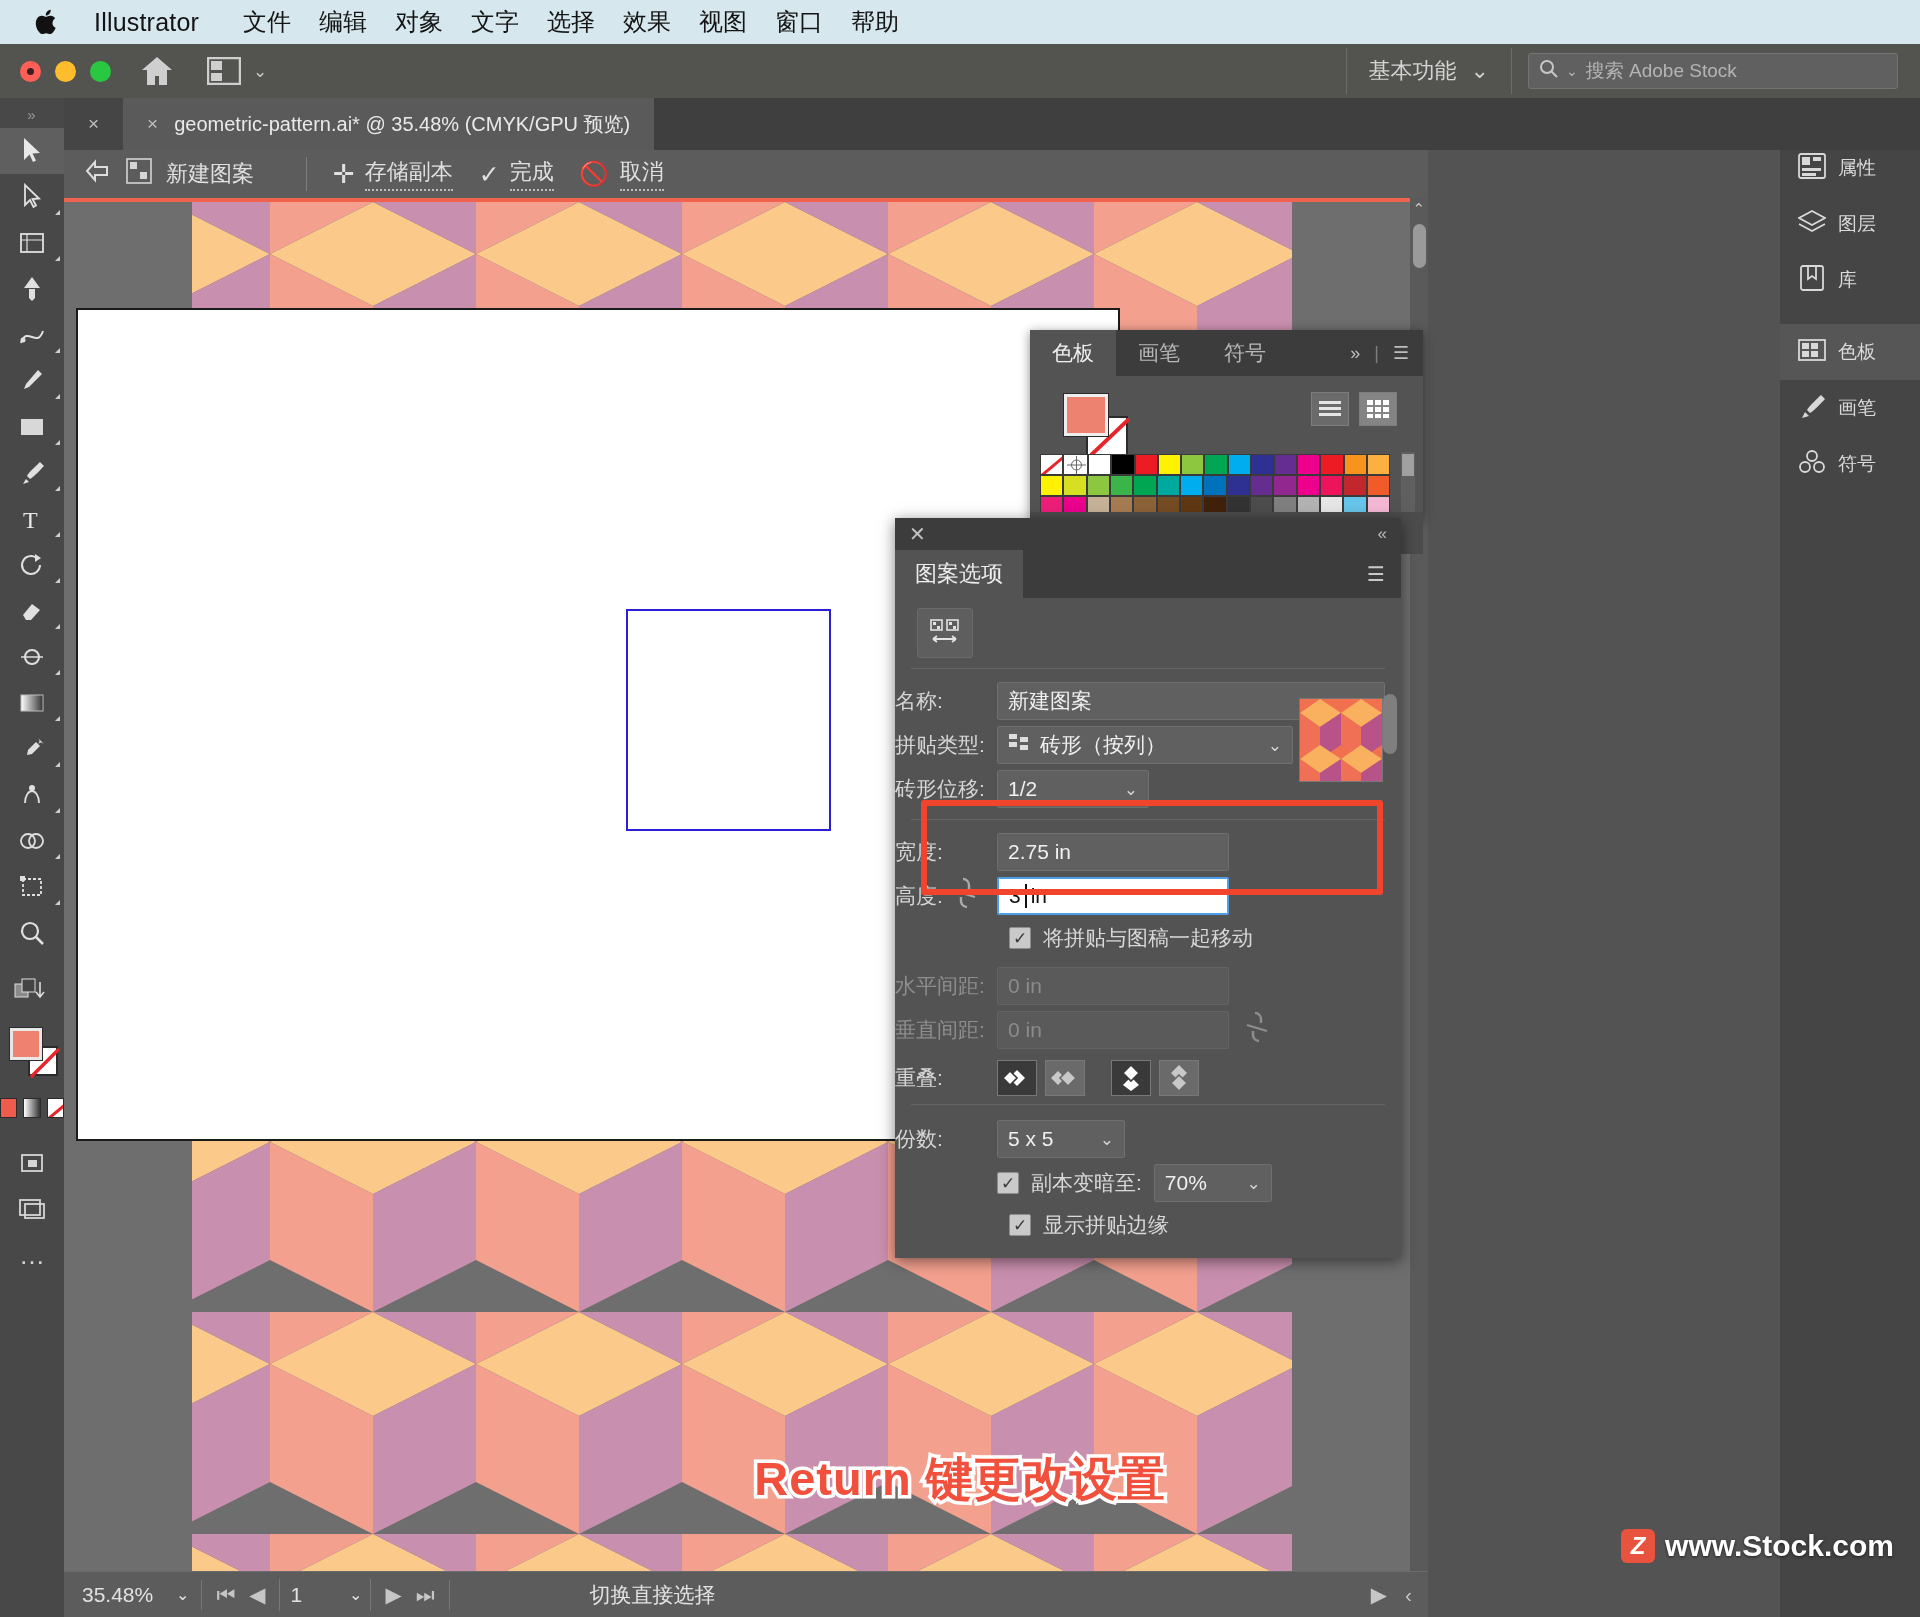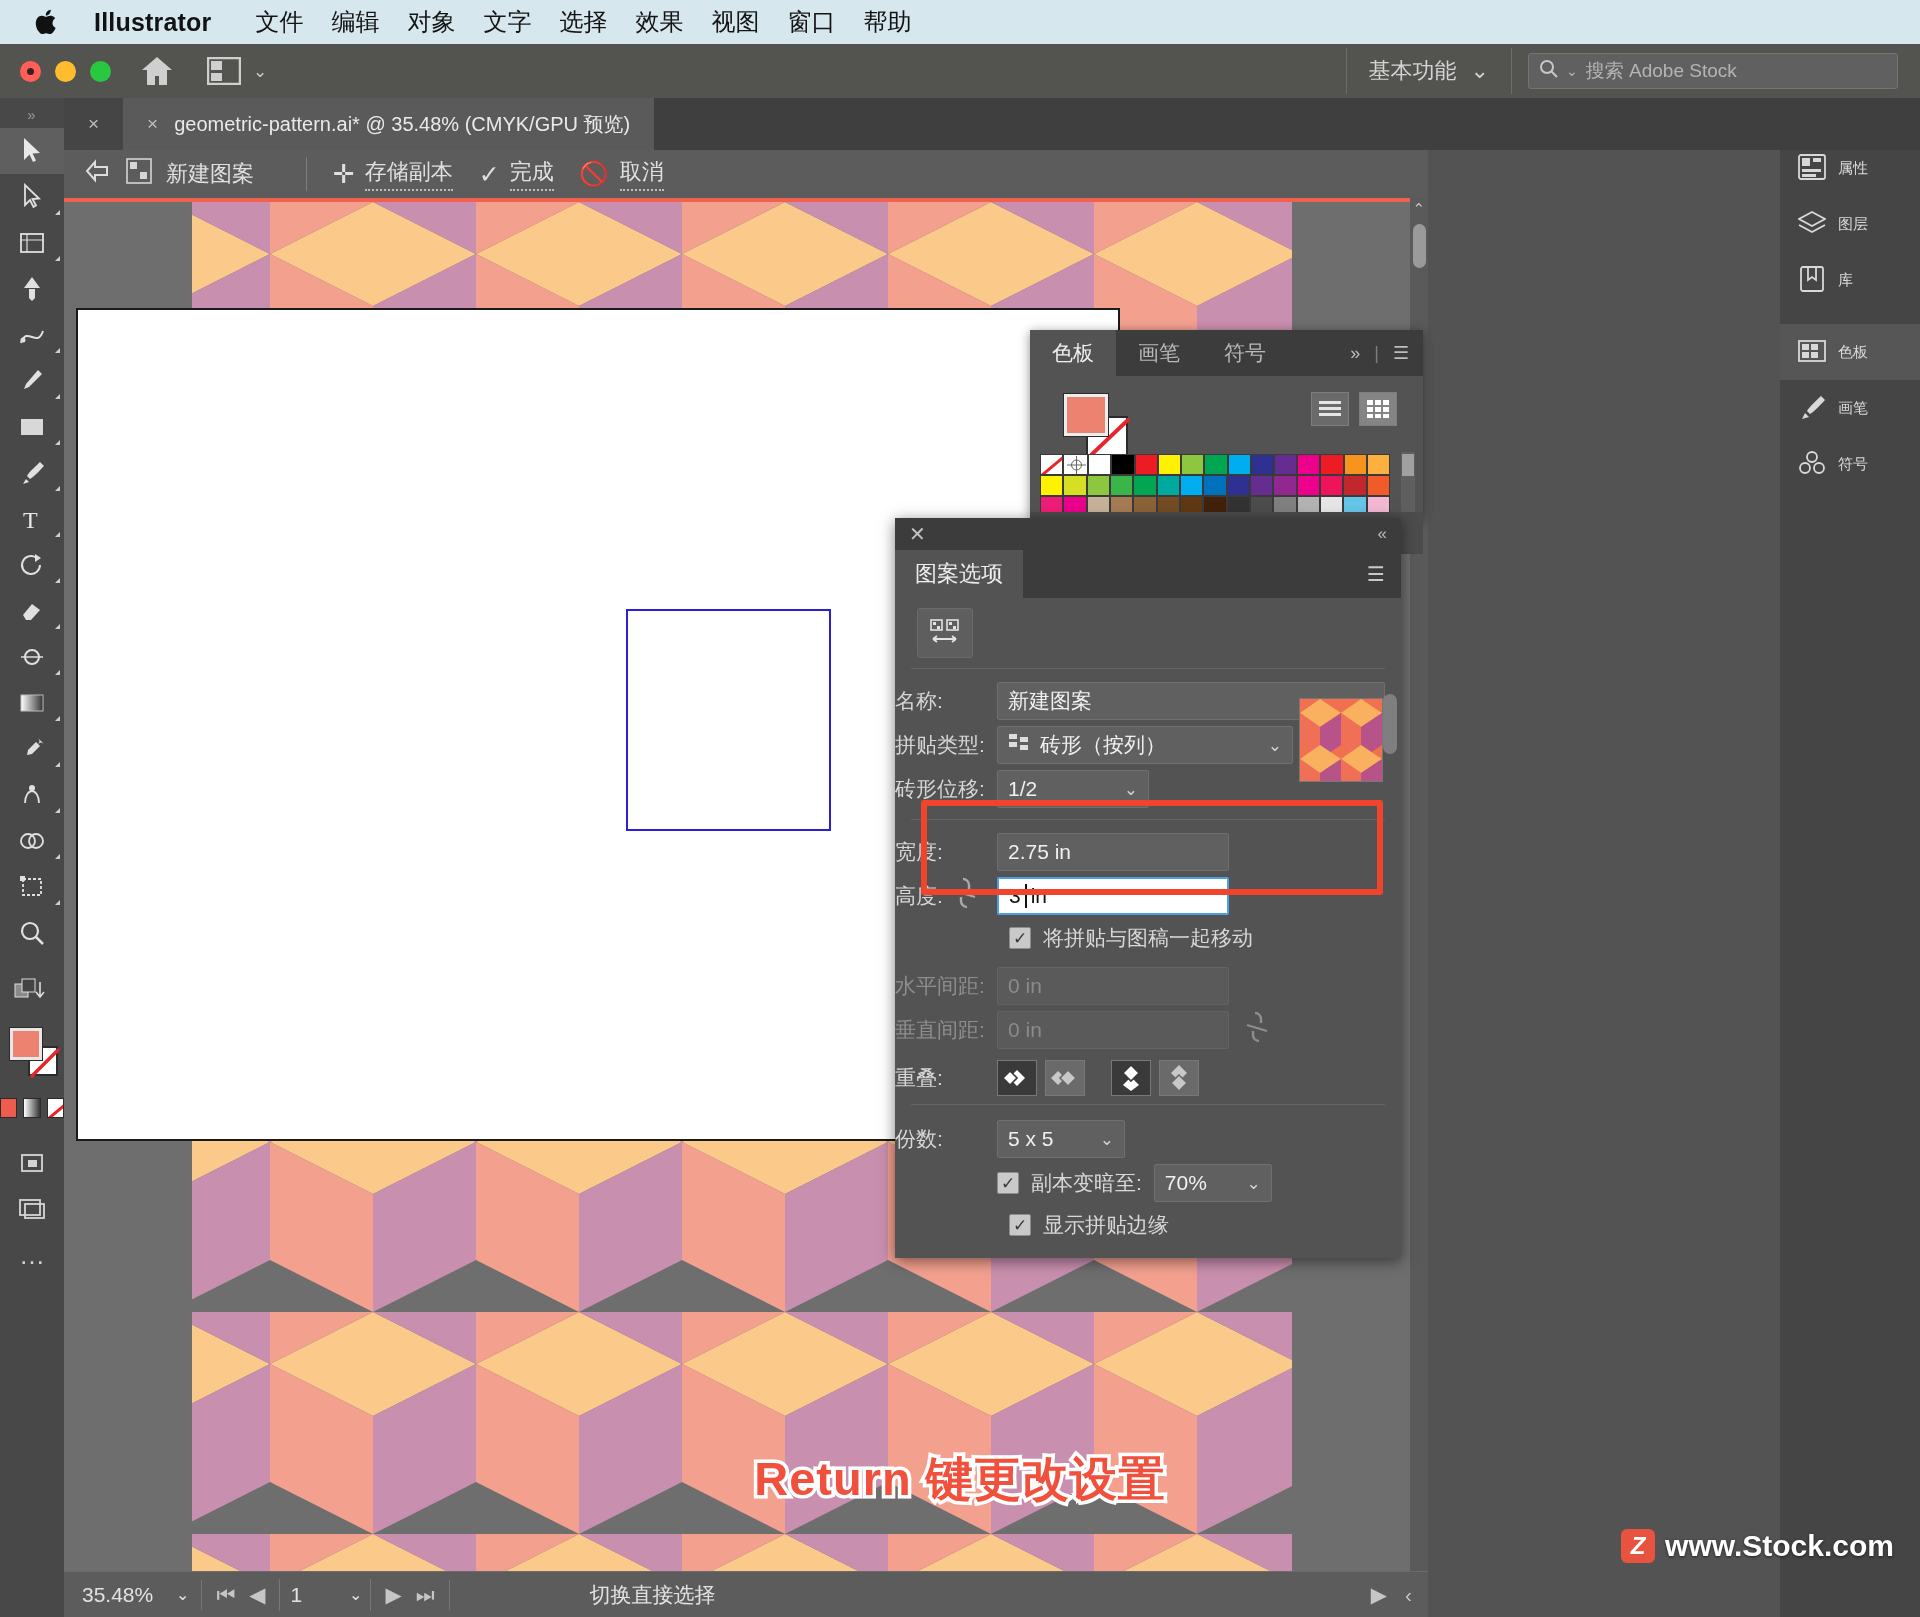--- a/index.html
+++ b/index.html
@@ -13,21 +13,21 @@
 
   
   .macbar {
     position:absolute; left:0; top:0; width:1920px; height:44px;
     background:#d6e7ee; display:flex; align-items:center;
     padding-left:34px; gap:0px; z-index:60;
   }
   .apple-logo { width:26px; height:30px; position:relative; margin-right:34px; }
   .apple-logo svg { width:26px; height:30px; display:block; }
   .mac-appname {
-    color:#131313; font-size:25px; font-weight:bold; letter-spacing:.2px;
+    color:#131313; font-size:25px; font-weight:normal; letter-spacing:.2px;
     margin-right:30px;
   }
   .mac-menu-item {
     color:#141414; font-size:24px; padding:0 14px; white-space:nowrap;
   }
 
   
   .titlebar {
     position:absolute; left:0; top:44px; width:1920px; height:54px;
     background:#53534f; display:flex; align-items:center; z-index:55;
@@ -129,21 +129,21 @@
   .v-arrow { position:absolute; right:3px; color:#c9c9c9; font-size:15px; }
 
   
   .dock {
     position:absolute; right:0; top:98px; width:140px; height:1519px;
     background:#454545; z-index:35; padding-top:8px;
   }
   .dock-collapse { text-align:right; padding:4px 12px 10px 0; color:#b9b9b9; font-size:17px;}
   .dock-item {
     display:flex; align-items:center; gap:12px; height:56px; padding-left:18px;
-    font-size:15px; color:#dadada;
+    font-size:19px; color:#dadada;
   }
   .dock-item.group-sel { background:#565656; }
   .dock-sep { height:16px; }
 
   
   .swpanel {
     position:absolute; left:1030px; top:330px; width:393px; height:190px;
     background:#454545; z-index:50; box-shadow:0 2px 10px rgba(0,0,0,.45);
   }
   .sw-tabs { display:flex; height:46px; background:#3c3c3c; align-items:stretch; }

